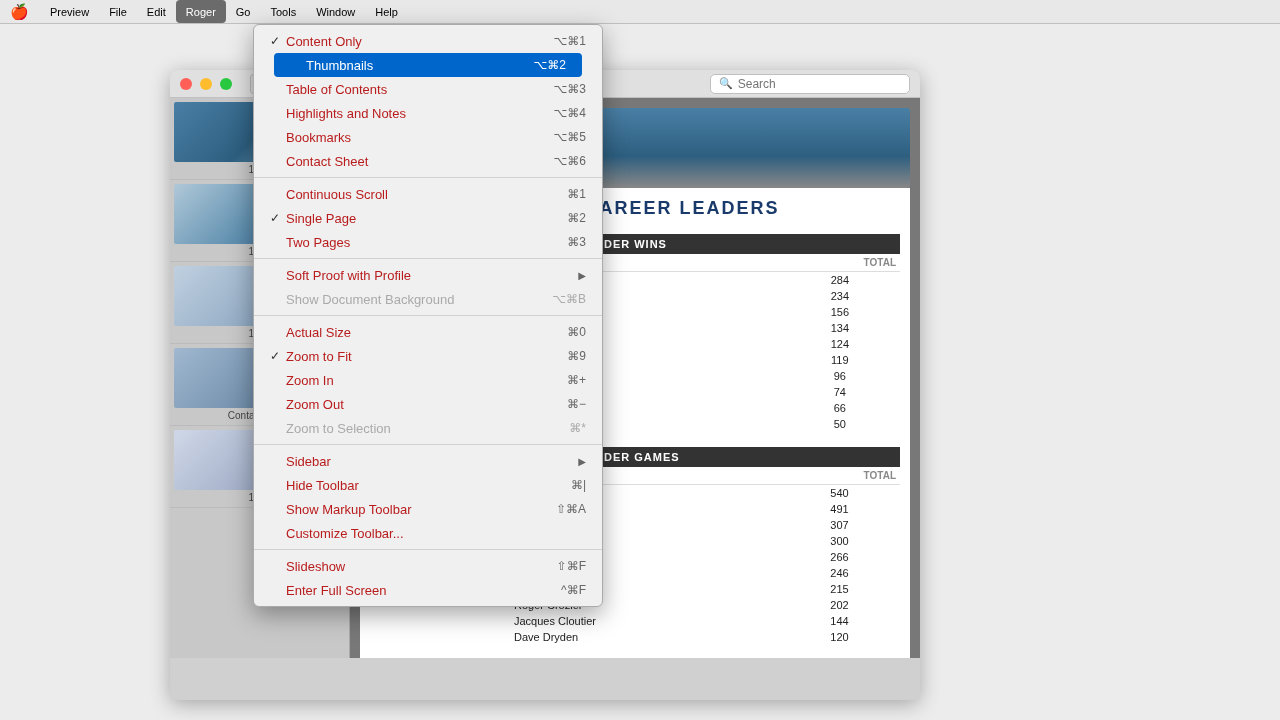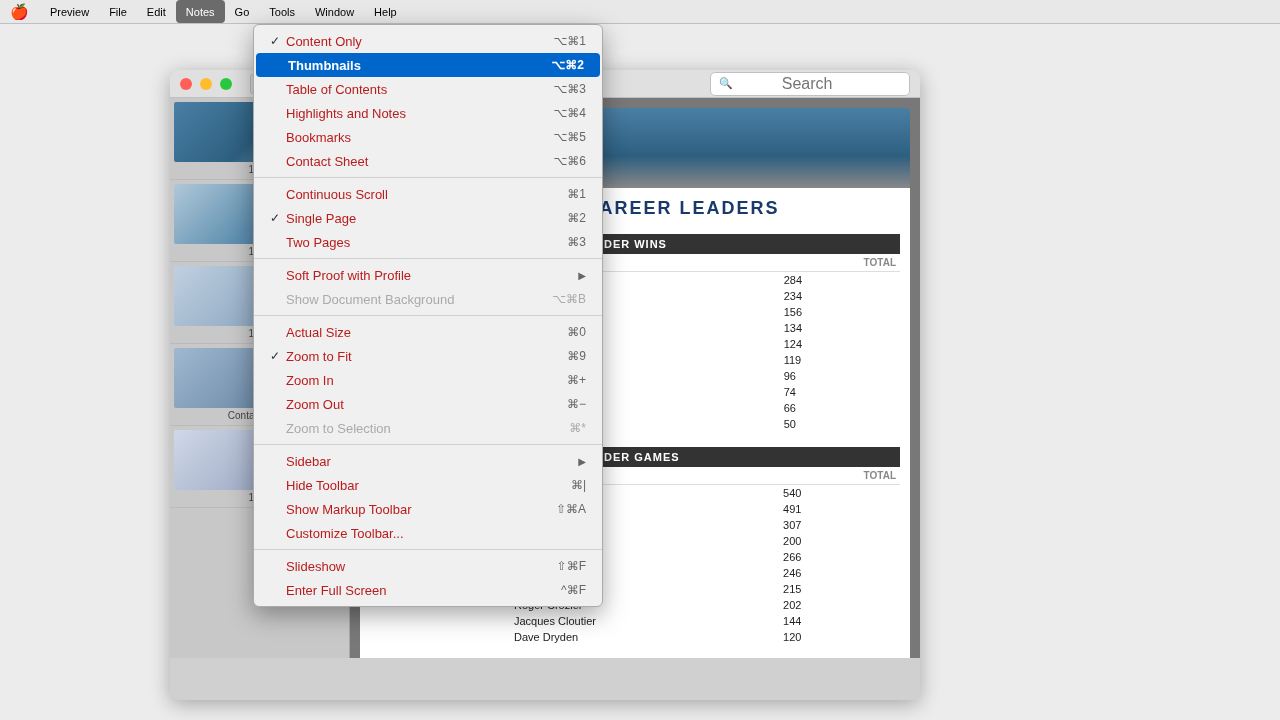--- a/index.html
+++ b/index.html
@@ -179,21 +179,21 @@
       text-align: left;
       padding: 3px 4px;
       border-bottom: 1px solid #ddd;
     }
     .goaltender-table td {
       font-size: 11px;
       padding: 2px 4px;
       color: #222;
     }
     .goaltender-table td:last-child {
-      text-align: left;
+      text-align: center;
     }
     .goaltender-table th:last-child {
       text-align: right;
     }
     .col-row {
       display: flex;
       justify-content: space-between;
       font-size: 10px;
       padding: 1px 0;
       color: #333;
@@ -218,22 +218,21 @@
       align-items: center;
       padding: 3px 16px;
       height: 24px;
       cursor: default;
       position: relative;
     }
 
     .menu-item.highlighted {
       background: #0066cc;
       border-radius: 4px;
-      margin: 0 2px;
-      font-weight: bold;
+      margin: 0 20px;
     }
 
     .menu-item.highlighted .menu-label,
     .menu-item.highlighted .menu-shortcut,
     .menu-item.highlighted .checkmark {
       color: white;
     }
 
     .menu-item.disabled .menu-label,
     .menu-item.disabled .menu-shortcut {
@@ -273,21 +272,21 @@
     }
   </style>
 </head>
 <body>
 
 <div class="menubar">
   <div class="menubar-apple">🍎</div>
   <div class="menubar-item">Preview</div>
   <div class="menubar-item">File</div>
   <div class="menubar-item">Edit</div>
-  <div class="menubar-item active">Notes</div>
+  <div class="menubar-item active">Roger</div>
   <div class="menubar-item">Go</div>
   <div class="menubar-item">Tools</div>
   <div class="menubar-item">Window</div>
   <div class="menubar-item">Help</div>
 </div>
 
 <div class="preview-window">
 
   <div class="preview-titlebar">
     <span class="traffic-light tl-close"></span>
@@ -295,21 +294,21 @@
     <span class="traffic-light tl-max"></span>
     <div style="width:30px;height:20px;background:#d8d8d8;border:1px solid #bbb;border-radius:3px;margin-left:10px;display:flex;align-items:center;justify-content:center;">
       <span style="font-size:9px;color:#555">⊟</span>
     </div>
     <div style="width:20px;height:20px;background:#d8d8d8;border:1px solid #bbb;border-radius:3px;display:flex;align-items:center;justify-content:center;">
       <span style="font-size:9px;color:#555">▾</span>
     </div>
     <div class="toolbar-title">pdf (page 235 of 361) — Edited</div>
     <div class="search-box">
       <span class="search-icon-char">🔍</span>
-      <input type="text" style="border: none; outline: none; font-size: 16px; color: #0f172a; width: 150px; background: transparent; margin-left: 44px;" placeholder="Search">
+      <input type="text" style="border: none; outline: none; font-size: 12px; color: #0f172a; width: 150px; background: transparent;" placeholder="Search">
     </div>
   </div>
 
   <div class="preview-content">
 
     <div class="sidebar-panel">
       <div class="thumbnail-item">
         <div class="thumbnail-img"></div>
         <div class="thumbnail-label">1383</div>
       </div>
@@ -509,21 +508,21 @@
                     <tr>
                       <td>Dominik Hasek</td>
                       <td>491</td>
                     </tr>
                     <tr>
                       <td>Don Edwards</td>
                       <td>307</td>
                     </tr>
                     <tr>
                       <td>Martin Biron</td>
-                      <td>200</td>
+                      <td>300</td>
                     </tr>
                     <tr>
                       <td>Tom Barrasso</td>
                       <td>266</td>
                     </tr>
                     <tr>
                       <td>Bob Sauve</td>
                       <td>246</td>
                     </tr>
                     <tr>

